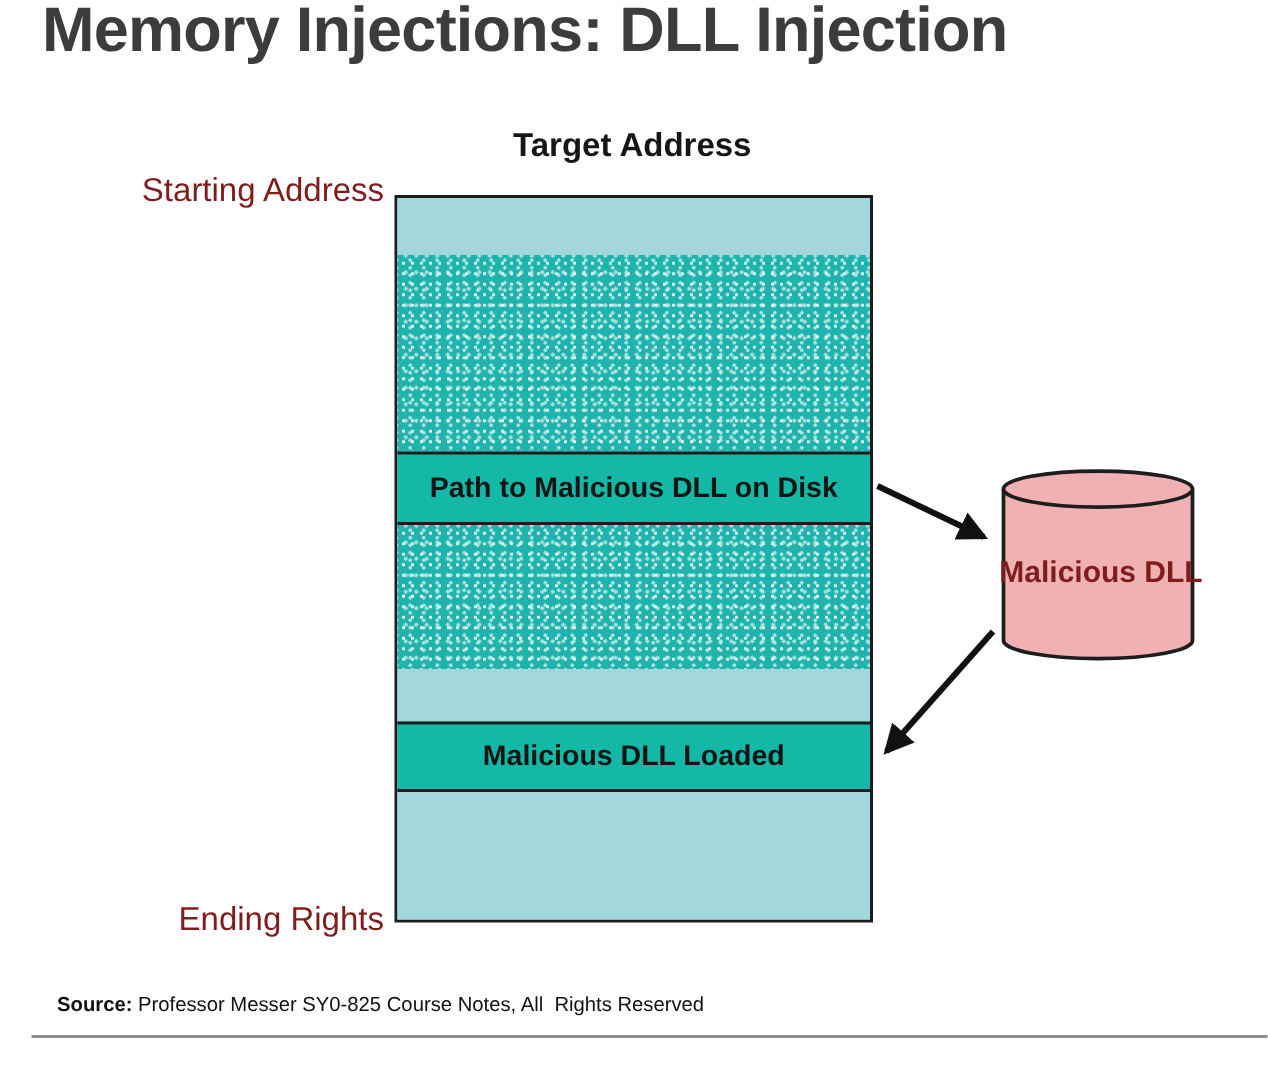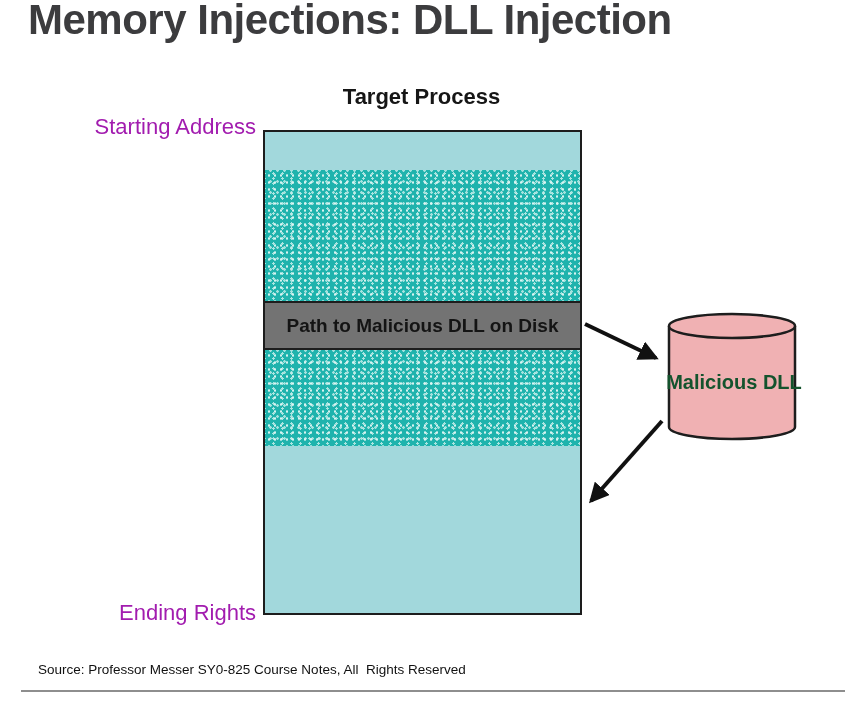--- a/index.html
+++ b/index.html
@@ -20,21 +20,21 @@
   }
 
   .diagram-title {
     left: 263px; top: 84px; width: 317px;
     text-align: center;
     font-size: 22px; font-weight: bold; color: #161616;
   }
 
   .addr-label {
     left: 50px; width: 206px; text-align: right;
-    font-size: 22px; color: #a21caf; white-space: nowrap;
+    font-size: 22px; color: #7f1d1d; white-space: nowrap;
   }
   .addr-start { top: 114px; }
   .addr-end   { top: 600px; }
 
   .mem-box {
     left: 263px; top: 130px; width: 315px; height: 481px;
     border: 2px solid #1d1d1d;
     display: flex; flex-direction: column;
   }
   .sec-solid { background: #a2d8dc; }
@@ -47,66 +47,67 @@
     background-size: 6px 7px, 9px 5px, 7px 11px;
     background-position: 1px 2px, 4px 1px, 2px 6px;
   }
   .sec-1 { height: 38px; }
   .sec-2 { height: 131px; }
   .sec-3 { height: 96px; }
   .sec-4 { height: 35px; }
   .sec-5 { flex: 1; }
 
   .band {
-    background: #737373;
+    background: #14b8a6;
     border-top: 2px solid #1d1d1d;
     border-bottom: 2px solid #1d1d1d;
     display: flex; align-items: center; justify-content: center;
     font-size: 19px; font-weight: bold; color: #141414;
   }
   .band-path   { height: 45px; }
   .band-loaded { height: 43px; }
 
   .arrows-svg { left: 560px; top: 300px; }
 
   .cylinder-svg { left: 660px; top: 308px; }
   .cylinder-label {
     left: 664px; top: 371px; width: 140px;
     text-align: center;
-    font-size: 20px; font-weight: bold; color: #14532d;
+    font-size: 20px; font-weight: bold; color: #7f1d1d;
     white-space: nowrap;
   }
 
   .source-line {
     left: 38px; top: 662px;
     font-size: 13.5px; color: #111111;
     white-space: pre;
   }
-  .source-line .src-label { font-weight: normal; }
+  .source-line .src-label { font-weight: bold; }
 
   .bottom-rule {
     left: 21px; top: 690px; width: 824px; height: 0;
     border-top: 2px solid #8e8e8e;
   }
 </style>
 </head>
 <body>
 
 <div class="abs page-title">Memory Injections: DLL Injection</div>
 
-<div class="abs diagram-title">Target Process</div>
+<div class="abs diagram-title">Target Address</div>
 
 <div class="abs addr-label addr-start">Starting Address</div>
 
 <div class="abs mem-box">
   <div class="sec-solid sec-1"></div>
   <div class="sec-speckle sec-2"></div>
   <div class="band band-path">Path to Malicious DLL on Disk</div>
   <div class="sec-speckle sec-3"></div>
   <div class="sec-solid sec-4"></div>
+  <div class="band band-loaded">Malicious DLL Loaded</div>
   <div class="sec-solid sec-5"></div>
 </div>
 
 <div class="abs addr-label addr-end">Ending Rights</div>
 
 <svg class="abs arrows-svg" width="150" height="230" viewBox="0 0 150 230">
   <defs>
     <marker id="arrowhead" viewBox="0 0 10 10" refX="8.5" refY="5" markerWidth="5" markerHeight="5" orient="auto-start-reverse">
       <path d="M0,0 L10,5 L0,10 z" fill="#111111"></path>
     </marker>

